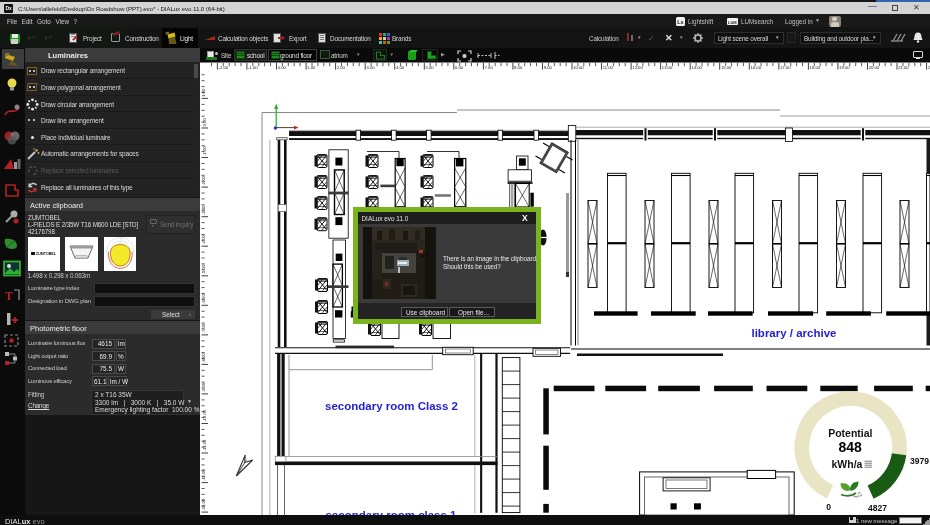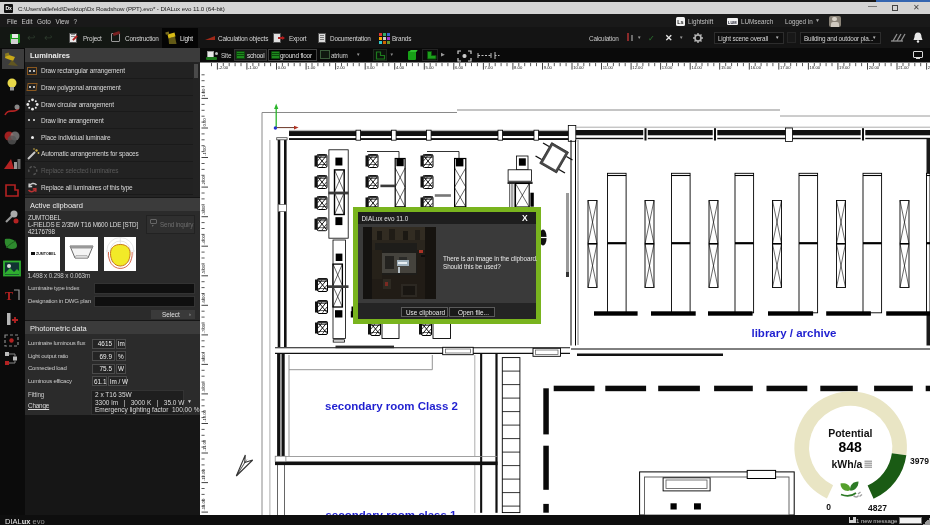--- a/index.html
+++ b/index.html
@@ -231,21 +231,21 @@
   </svg>
 <svg class="abs" style="left:2px;top:349.5px" width="20" height="17" viewBox="0 0 20 17">
     <rect x="3" y="2" width="4" height="4" fill="#bbb"></rect>
     <rect x="3" y="11" width="4" height="4" fill="#b32222"></rect>
     <rect x="11" y="6.5" width="4" height="4" fill="#bbb"></rect>
     <path d="M7,4 L13,4 L13,6.5 M7,13 L13,13 L13,10.5" stroke="#888" fill="none"></path>
   </svg>
 
 <div class="abs" style="left:25px;top:62px;width:175px;height:453px;background:#161616"></div>
 <div class="abs" style="left:25px;top:62px;width:175px;height:134.5px;background:#232323"></div>
-<div class="tx" style="left:30px;top:51px;font-size:7.5px;color:#ececec;font-weight:bold">Luminaires</div>
+<div class="tx" style="left:48px;top:51px;font-size:7.5px;color:#ececec;font-weight:bold">Luminaires</div>
 <div class="abs" style="left:25px;top:62.5px;width:168px;height:16.6px;background:#222222;border-bottom:1px solid #1a1a1a"></div>
 <div class="tx" style="left:41px;top:67.3px;font-size:6.5px;letter-spacing:-0.15px;color:#d9d9d9">Draw rectangular arrangement</div>
 <div class="abs" style="left:27px;top:66.8px;width:10px;height:8px;border:1.3px solid #8a5820"></div>
 <div class="abs" style="left:29px;top:69.8px;width:2px;height:2px;background:#eee;border-radius:50%"></div>
 <div class="abs" style="left:33px;top:69.8px;width:2px;height:2px;background:#eee;border-radius:50%"></div>
 <div class="abs" style="left:25px;top:79.1px;width:168px;height:16.6px;background:#222222;border-bottom:1px solid #1a1a1a"></div>
 <div class="tx" style="left:41px;top:83.9px;font-size:6.5px;letter-spacing:-0.15px;color:#d9d9d9">Draw polygonal arrangement</div>
 <div class="abs" style="left:27px;top:83.4px;width:10px;height:8px;border:1.3px solid #8a5820;transform:skewX(-8deg)"></div>
 <div class="abs" style="left:29px;top:86.4px;width:2px;height:2px;background:#eee;border-radius:50%"></div>
 <div class="abs" style="left:33px;top:86.4px;width:2px;height:2px;background:#eee;border-radius:50%"></div>
@@ -332,21 +332,21 @@
   </svg>
 <div class="tx" style="left:27.5px;top:271.5px;font-size:6.3px;letter-spacing:-0.15px;color:#c9c9c9">1.498 x 0.298 x 0.063m</div>
 <div class="tx" style="left:28px;top:284.5px;font-size:6px;letter-spacing:-0.2px;color:#c9c9c9">Luminaire type index</div>
 <div class="abs" style="left:94.3px;top:282.5px;width:101px;height:11px;background:#0f0f0f;border:1px solid #333"></div>
 <div class="tx" style="left:28px;top:297.5px;font-size:6px;letter-spacing:-0.2px;color:#c9c9c9">Designation in DWG plan</div>
 <div class="abs" style="left:94.3px;top:296px;width:101px;height:11px;background:#0f0f0f;border:1px solid #333"></div>
 <div class="abs" style="left:151px;top:309.5px;width:44px;height:9.5px;background:#3a3a3a"></div>
 <div class="tx" style="left:162px;top:311px;font-size:6.4px;color:#e0e0e0">Select</div>
 <div class="tx" style="left:189px;top:310.5px;font-size:5.5px;color:#bbb">›</div>
 <div class="abs" style="left:25px;top:321px;width:175px;height:13px;background:#3b3b3b"></div>
-<div class="tx" style="left:30px;top:323.5px;font-size:7.5px;color:#ececec">Photometric data</div>
+<div class="tx" style="left:30px;top:323.5px;font-size:7.5px;color:#ececec">Photometric floor</div>
 <div class="abs" style="left:25px;top:334px;width:175px;height:81px;background:#2b2b2b"></div>
 <div class="tx" style="left:28px;top:340.2px;font-size:6px;letter-spacing:-0.25px;color:#c9c9c9">Luminaire luminous flux</div>
 <div class="abs" style="left:91.8px;top:338.5px;width:23.5px;height:10px;background:#242424;border:1px solid #4a4a4a"></div>
 <div class="tx" style="left:112px;top:340.0px;font-size:6.4px;color:#eee;transform:translateX(-100%)">4615</div>
 <div class="abs" style="left:116.3px;top:338.5px;width:10px;height:10px;background:#242424;border:1px solid #4a4a4a"></div>
 <div class="tx" style="left:118px;top:340.0px;font-size:6.4px;color:#eee">lm</div>
 <div class="tx" style="left:28px;top:352.7px;font-size:6px;letter-spacing:-0.25px;color:#c9c9c9">Light output ratio</div>
 <div class="abs" style="left:91.8px;top:351px;width:23.5px;height:10px;background:#242424;border:1px solid #4a4a4a"></div>
 <div class="tx" style="left:112px;top:352.5px;font-size:6.4px;color:#eee;transform:translateX(-100%)">69.9</div>
 <div class="abs" style="left:116.3px;top:351px;width:10px;height:10px;background:#242424;border:1px solid #4a4a4a"></div>

